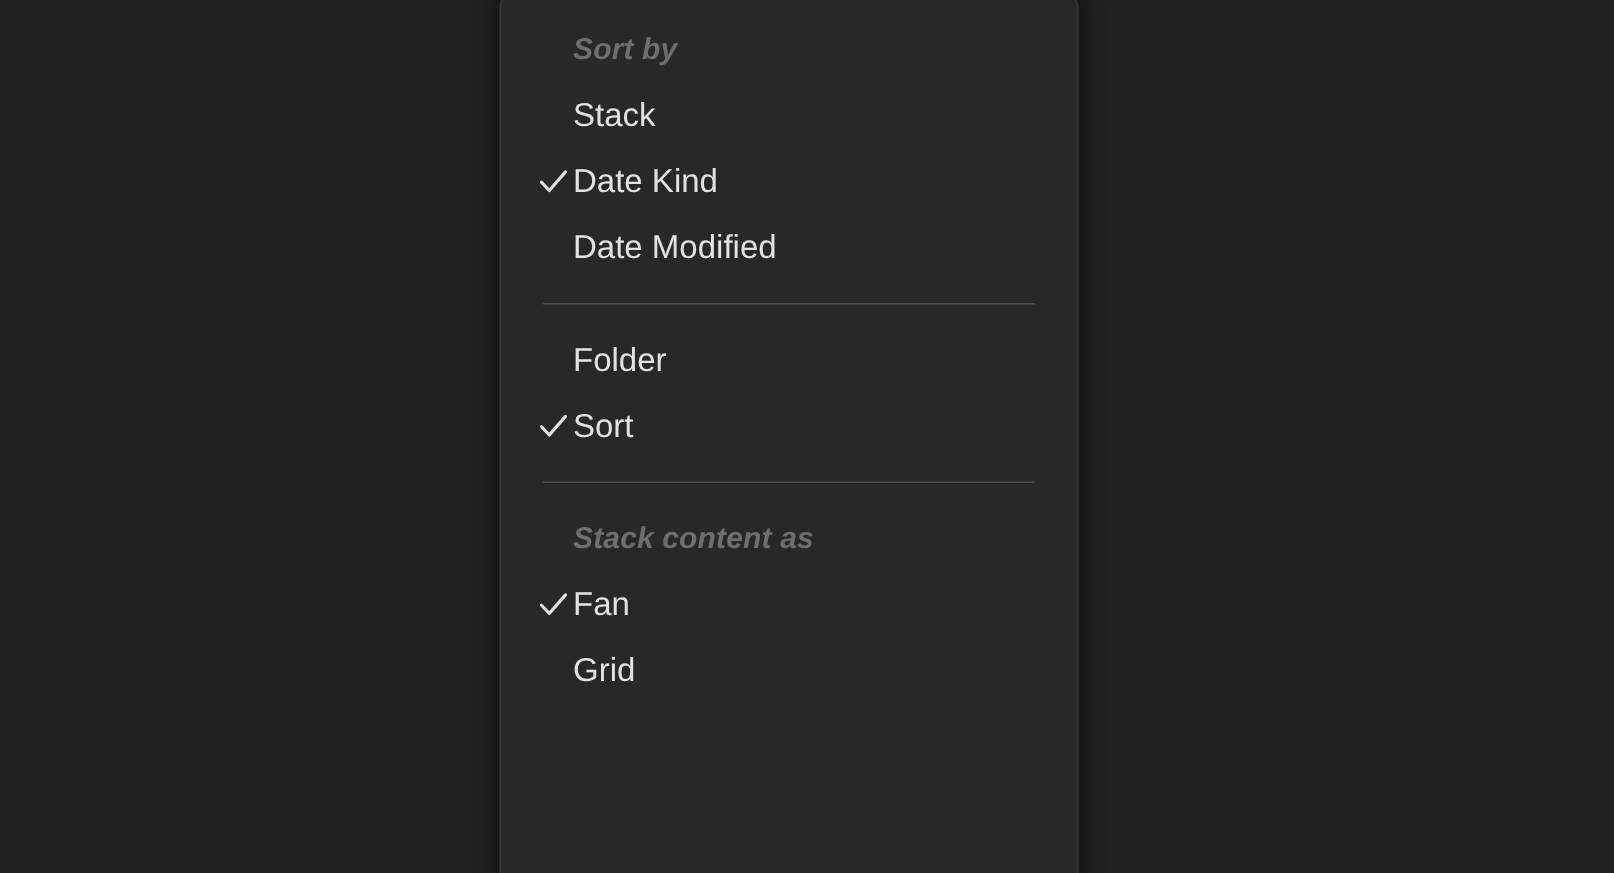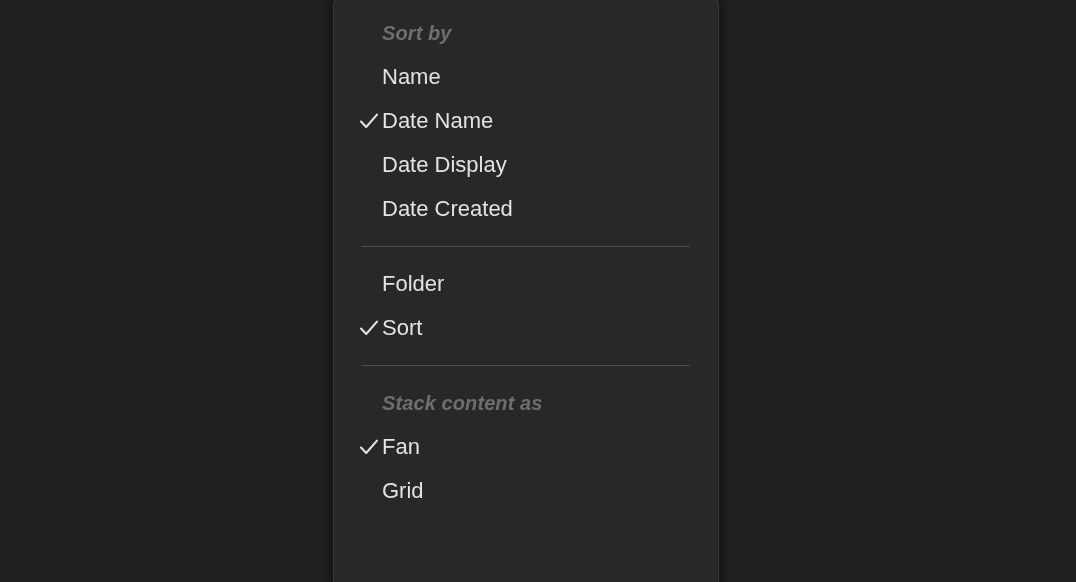--- a/index.html
+++ b/index.html
@@ -92,41 +92,37 @@
 </head>
 <body>
 
 <div id="context-menu">
 
   <div class="menu-section" id="section-sort">
     <div class="section-header">Sort by</div>
 
     <div class="menu-item">
       <span class="check-slot"></span>
-      <span class="item-label">Name</span>
+      <span class="item-label">Stack</span>
     </div>
 
     <div class="menu-item">
       <span class="check-slot">
         <svg width="22" height="22" viewBox="0 0 22 22">
           <path d="M3 11.5 L8.2 17 L19 4.6" fill="none" stroke="#e2e2e2" stroke-width="2.1" stroke-linecap="round" stroke-linejoin="round"></path>
         </svg>
       </span>
-      <span class="item-label">Date Name</span>
+      <span class="item-label">Date Kind</span>
     </div>
 
     <div class="menu-item">
       <span class="check-slot"></span>
-      <span class="item-label">Date Display</span>
+      <span class="item-label">Date Modified</span>
     </div>
 
-    <div class="menu-item">
-      <span class="check-slot"></span>
-      <span class="item-label">Date Created</span>
-    </div>
 
   </div>
 
   <div class="separator"></div>
 
   <div class="menu-section" id="section-display">
 
     <div class="menu-item">
       <span class="check-slot"></span>
       <span class="item-label">Folder</span>

